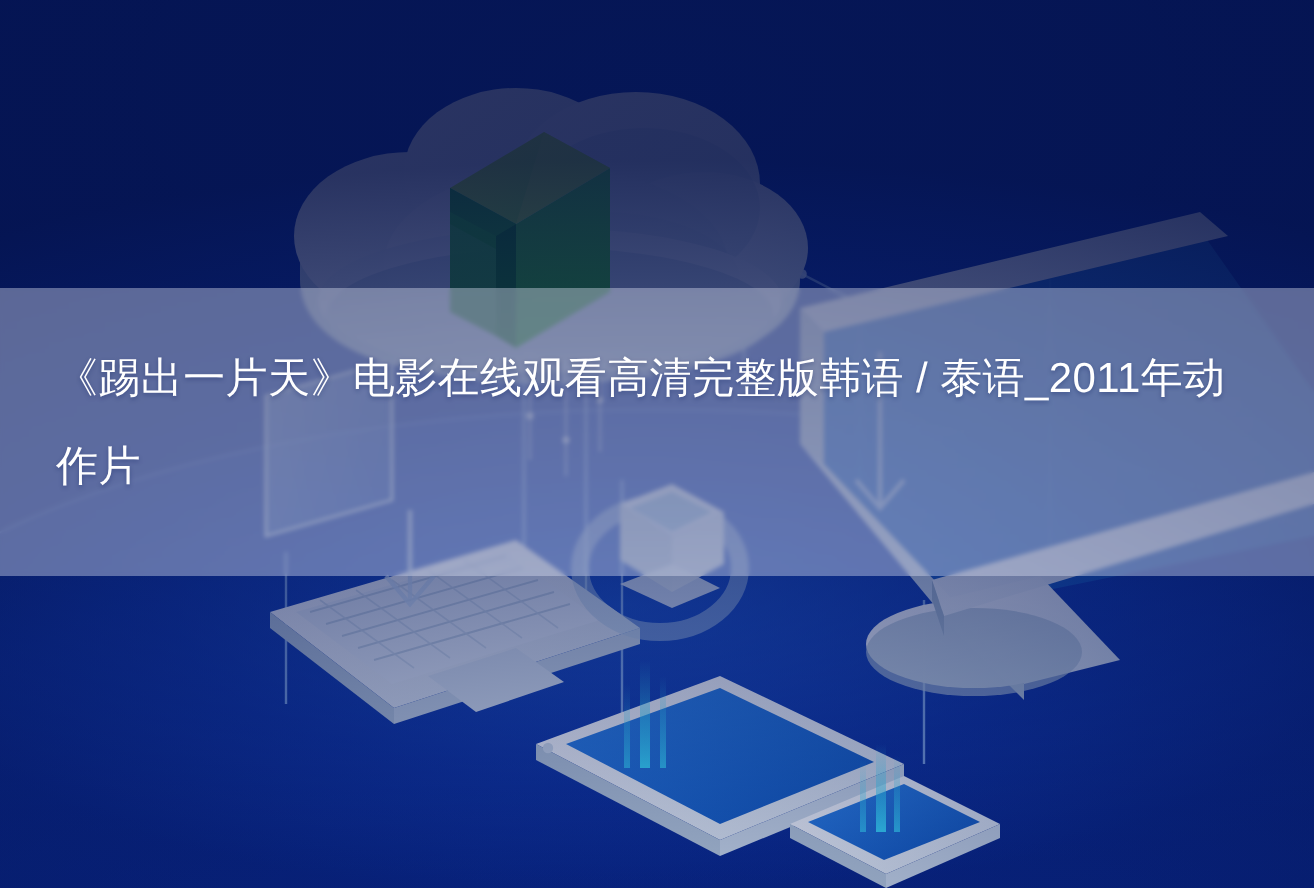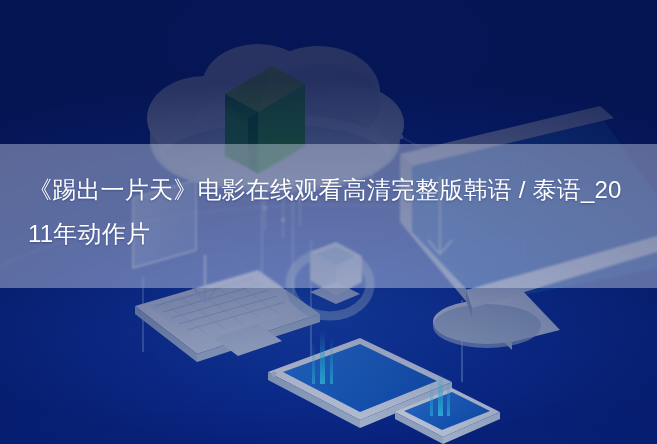--- a/index.html
+++ b/index.html
@@ -67,21 +67,21 @@
   }
   .caption-text {
     position: absolute;
     left: 0;
     top: 144px;
     width: 657px;
     height: 116px;
     box-sizing: border-box;
     padding: 24px 26px 16px 28px;
     color: #ffffff;
-    font-size: 24px;
+    font-size: 21px;
     line-height: 44px;
     letter-spacing: 0.2px;
     font-weight: 400;
     text-shadow: 0 1px 2px rgba(12,30,90,0.35);
     white-space: normal;
     word-break: break-all;
   }
 </style>
 </head>
 <body>

